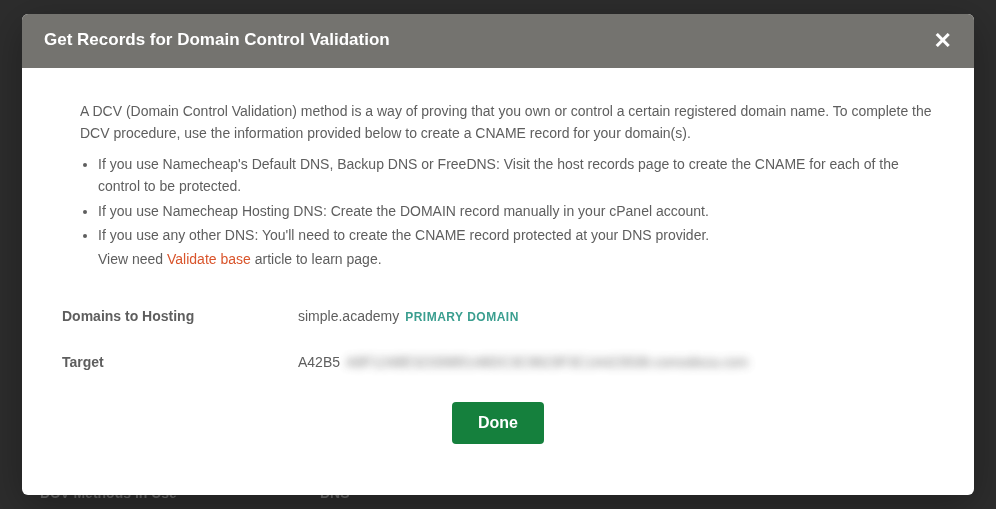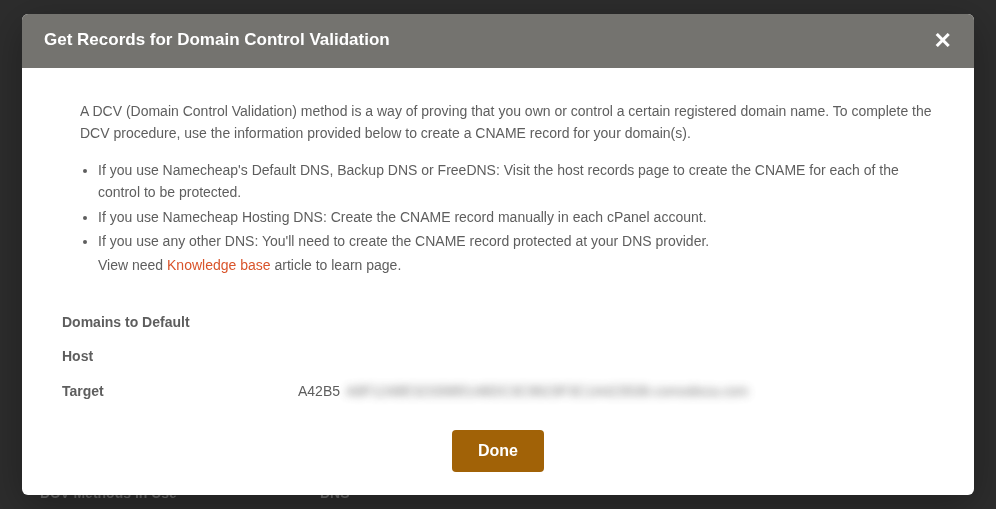--- a/index.html
+++ b/index.html
@@ -66,21 +66,21 @@
       line-height: 1;
     }
     .modal-body {
       padding: 32px 40px 26px 40px;
       color: #5e5e5e;
       font-size: 14px;
       line-height: 1.6;
     }
     .intro-text {
       margin-left: 18px;
-      margin-bottom: 14px;
+      margin-bottom: 8px;
     }
     .bullet-list {
       list-style: disc;
       margin-left: 18px;
       padding-left: 18px;
     }
     .bullet-list li {
       margin-bottom: 2px;
     }
     .view-this {
@@ -124,21 +124,21 @@
       opacity: 0.85;
       user-select: none;
       display: inline-block;
     }
     .modal-footer {
       display: flex;
       justify-content: center;
       margin-top: 28px;
     }
     .done-btn {
-      background: #a16207;
+      background: #15803d;
       color: #fff;
       border: none;
       border-radius: 4px;
       padding: 12px 26px;
       font-size: 16px;
       font-weight: 700;
       cursor: pointer;
     }
   </style>
 </head>
@@ -153,33 +153,36 @@
 
 <div class="modal">
   <div class="modal-header">
     <div class="modal-title">Get Records for Domain Control Validation</div>
     <div class="close-btn">✕</div>
   </div>
   <div class="modal-body">
     <p class="intro-text">A DCV (Domain Control Validation) method is a way of proving that you own or control a certain registered domain name. To complete the DCV procedure, use the information provided below to create a CNAME record for your domain(s).</p>
     <ul class="bullet-list">
       <li>If you use Namecheap's Default DNS, Backup DNS or FreeDNS: Visit the host records page to create the CNAME for each of the control to be protected.</li>
-      <li>If you use Namecheap Hosting DNS: Create the CNAME record manually in each cPanel account.</li>
+      <li>If you use Namecheap Hosting DNS: Create the DOMAIN record manually in your cPanel account.</li>
       <li>If you use any other DNS: You'll need to create the CNAME record protected at your DNS provider.</li>
     </ul>
     <p class="view-this">
-      <span>View need </span><a class="kb-link" href="#">Knowledge base</a><span> article to learn page.</span>
+      <span>View need </span><a class="kb-link" href="#">Validate base</a><span> article to learn page.</span>
     </p>
 
     <div class="records">
       <div class="record-row">
-        <div class="record-label">Domains to Default</div>
+        <div class="record-label">Domains to Hosting</div>
+        <div class="record-value">
+          <span>simple.academy</span>
+          <span class="primary-badge">PRIMARY DOMAIN</span>
+        </div>
       </div>
       <div class="record-row">
-        <div class="record-label">Host</div>
       </div>
       <div class="record-row">
         <div class="record-label">Target</div>
         <div class="record-value">
           <span>A42B5</span>
             <span class="blurred">A8F1248E3233985148DC3C9623F3C1A423538.comodoca.com</span>
         </div>
       </div>
     </div>
 

